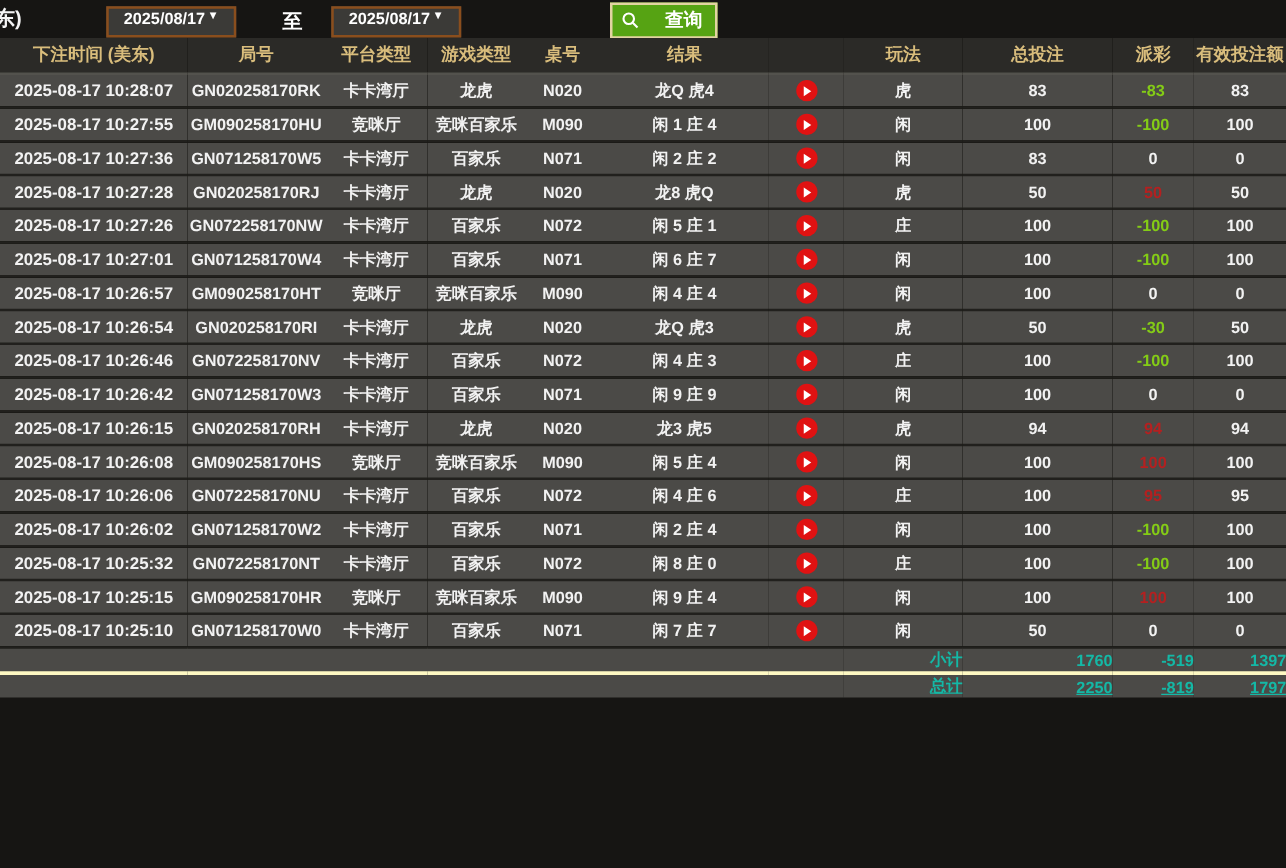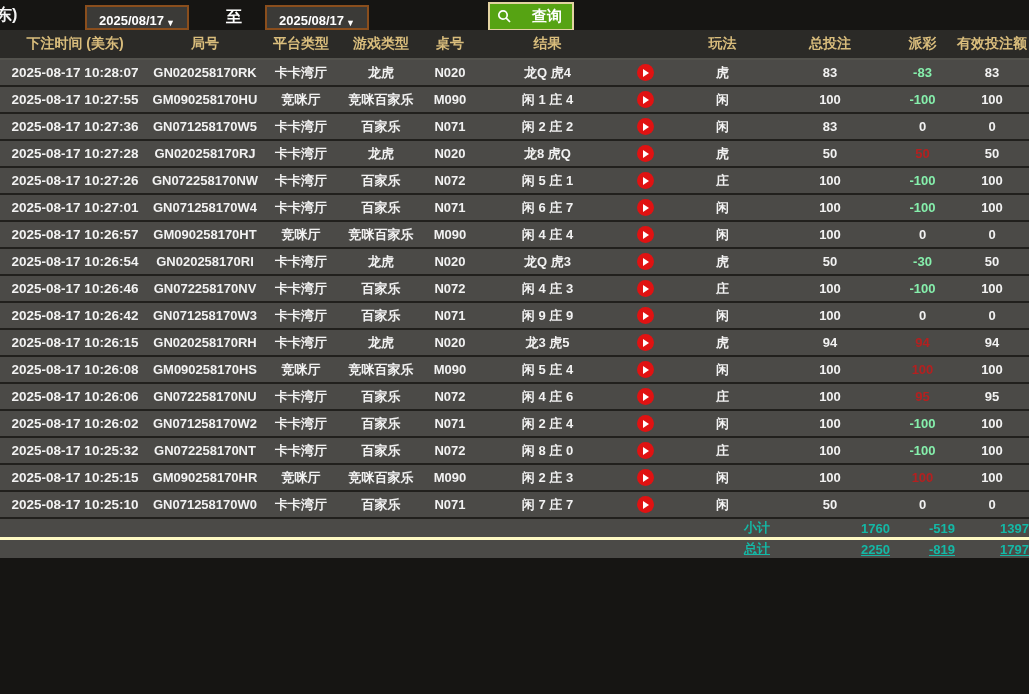--- a/index.html
+++ b/index.html
@@ -13,21 +13,21 @@
   
   .topbar { position:absolute; top:0; left:0; width:1029px; height:44px; background:#161513; }
   .partial-label {
     position:absolute; left:-4px; top:5px;
     color:#f5f5f5; font-weight:bold; font-size:16px;
   }
   .date-select {
     position:absolute; top:5px; width:104px; height:25px;
     background:#3b3a37; border:2px solid #8a4e1d;
     color:#ffffff; font-weight:bold; font-size:13px;
-    display:flex; align-items:flex-end; justify-content:center; gap:2px;
+    display:flex; align-items:flex-start; justify-content:center; gap:2px;
     cursor:pointer;
   }
   .date-select .arrow { font-size:9px; color:#ffffff; }
   .date-from { left:85px; }
   .date-to   { left:265px; }
   .to-label {
     position:absolute; left:226px; top:7px;
     color:#ffffff; font-weight:bold; font-size:16px;
   }
   .query-btn {
@@ -51,21 +51,21 @@
     white-space:nowrap; overflow:hidden;
   }
   tbody td {
     background:#4b4a47; color:#f2f2f2;
     font-size:13px; font-weight:bold; height:27px;
     border-bottom:2px solid #21201d; text-align:center;
     white-space:nowrap; overflow:hidden;
   }
   tbody td.time-cell { font-size:13.5px; }
   td.pos  { color:#b42020; }
-  td.neg  { color:#86efac; }
+  td.neg  { color:#84cc16; }
   td.zero { color:#f2f2f2; }
 
   .play-icon {
     display:inline-flex; align-items:center; justify-content:center;
     width:17px; height:17px; border-radius:50%;
     background:#e01212; cursor:pointer; vertical-align:middle;
   }
   .play-icon .tri {
     width:0; height:0; margin-left:2px;
     border-left:6px solid #ffffff;
@@ -410,21 +410,21 @@
     <td class="neg">-100</td>
     <td>100</td>
   </tr>
 
   <tr>
     <td class="time-cell">2025-08-17 10:25:15</td>
     <td>GM090258170HR</td>
     <td>竞咪厅</td>
     <td>竞咪百家乐</td>
     <td>M090</td>
-    <td>闲 2 庄 3</td>
+    <td>闲 9 庄 4</td>
     <td>
       <span class="play-icon">
             <span class="tri"></span>
           </span>
     </td>
     <td>闲</td>
     <td>100</td>
     <td class="pos">100</td>
     <td>100</td>
   </tr>

